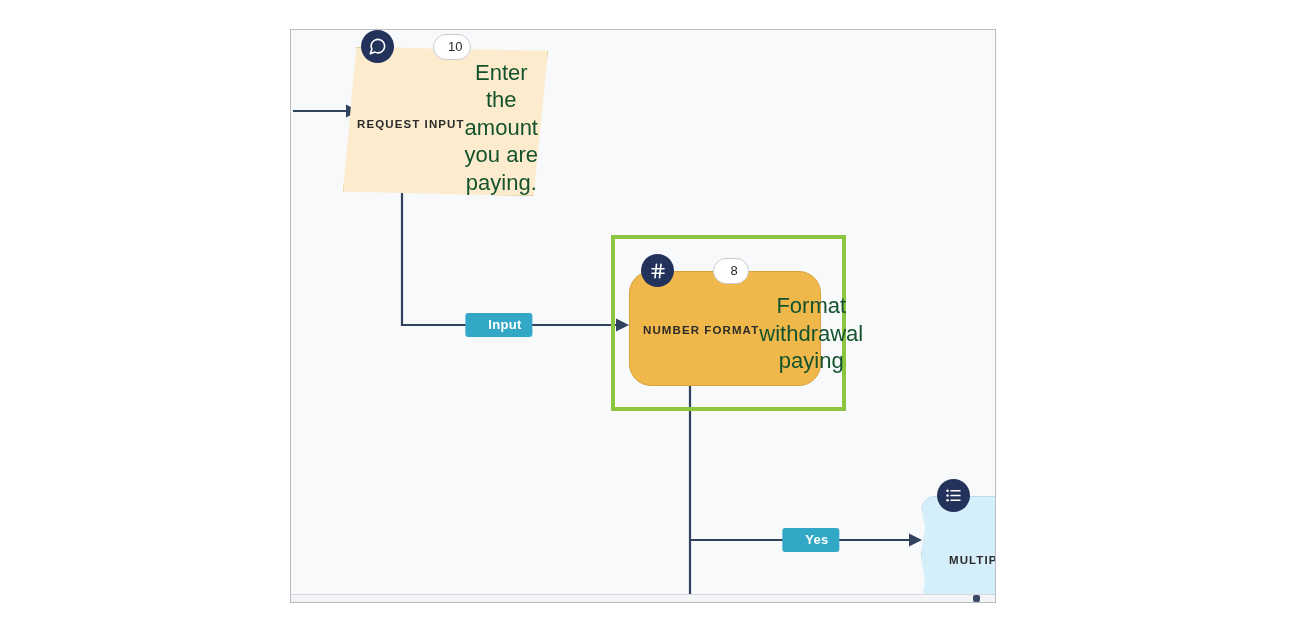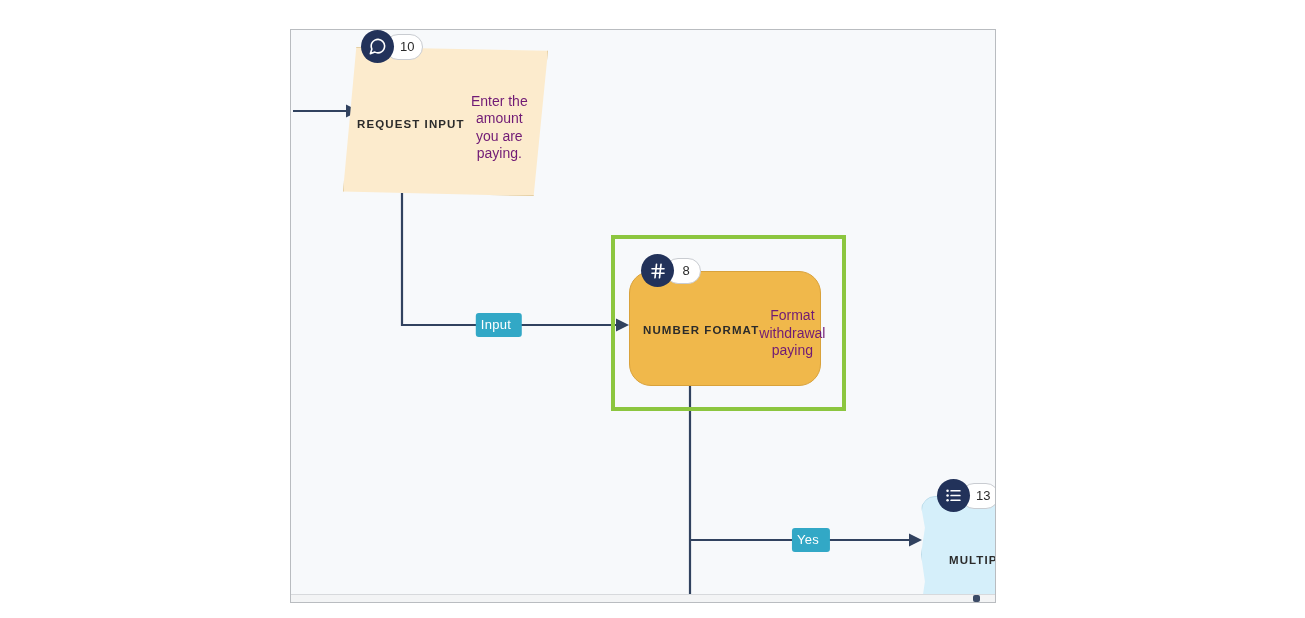--- a/index.html
+++ b/index.html
@@ -57,23 +57,23 @@
   .edge-arrow {
     fill: #31425f;
   }
 
   
   .edge-label {
     position: absolute;
     background: #32a8c6;
     color: #ffffff;
     font-size: 13px;
-    font-weight: normal;
+    font-weight: bold;
     letter-spacing: 0.3px;
-    padding: 5px 11px 6px 5px;
+    padding: 5px 11px 6px 23px;
     border-radius: 3px;
     line-height: 1;
     white-space: nowrap;
     transform: translate(-50%, -50%);
   }
 
   
   .node {
     position: absolute;
     box-sizing: border-box;
@@ -96,22 +96,22 @@
     font-size: 11.5px;
     font-weight: bold;
     letter-spacing: 1.1px;
     color: #2b2b2b;
     text-transform: uppercase;
     white-space: nowrap;
     margin-bottom: 7px;
   }
 
   .node-text {
-    font-size: 14px;
-    color: #701a75;
+    font-size: 22px;
+    color: #14532d;
     line-height: 1.25;
     text-align: center;
     white-space: pre-line;
   }
 
   
   #node-10 {
     left: 52px;
     top: 17px;
     width: 205px;
@@ -190,20 +190,21 @@
   }
 
   
   .node-badges {
     position: absolute;
     top: -17px;
     left: 14px;
     display: flex;
     align-items: center;
     z-index: 5;
+    gap: 48px;
   }
 
   .node-icon {
     width: 33px;
     height: 33px;
     border-radius: 50%;
     background: #22325a;
     display: flex;
     align-items: center;
     justify-content: center;

